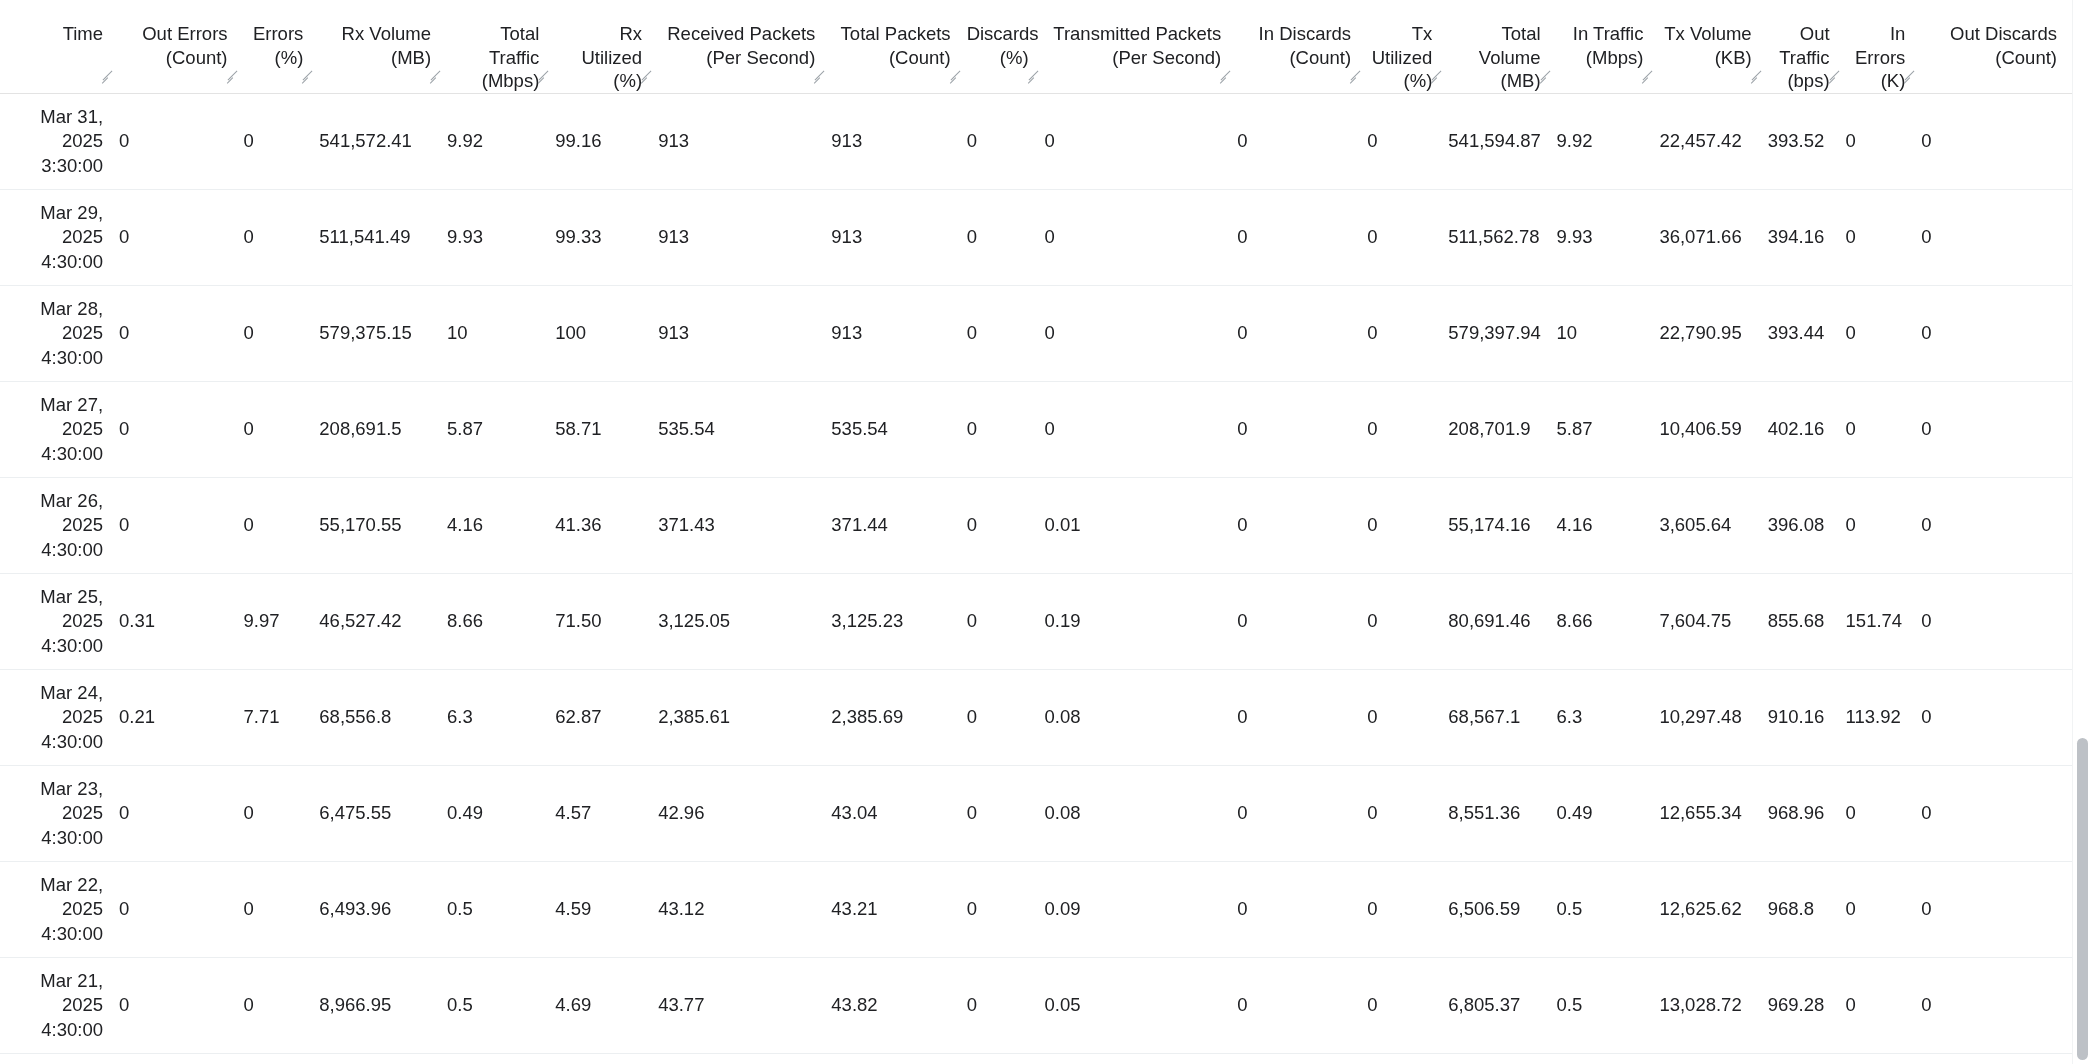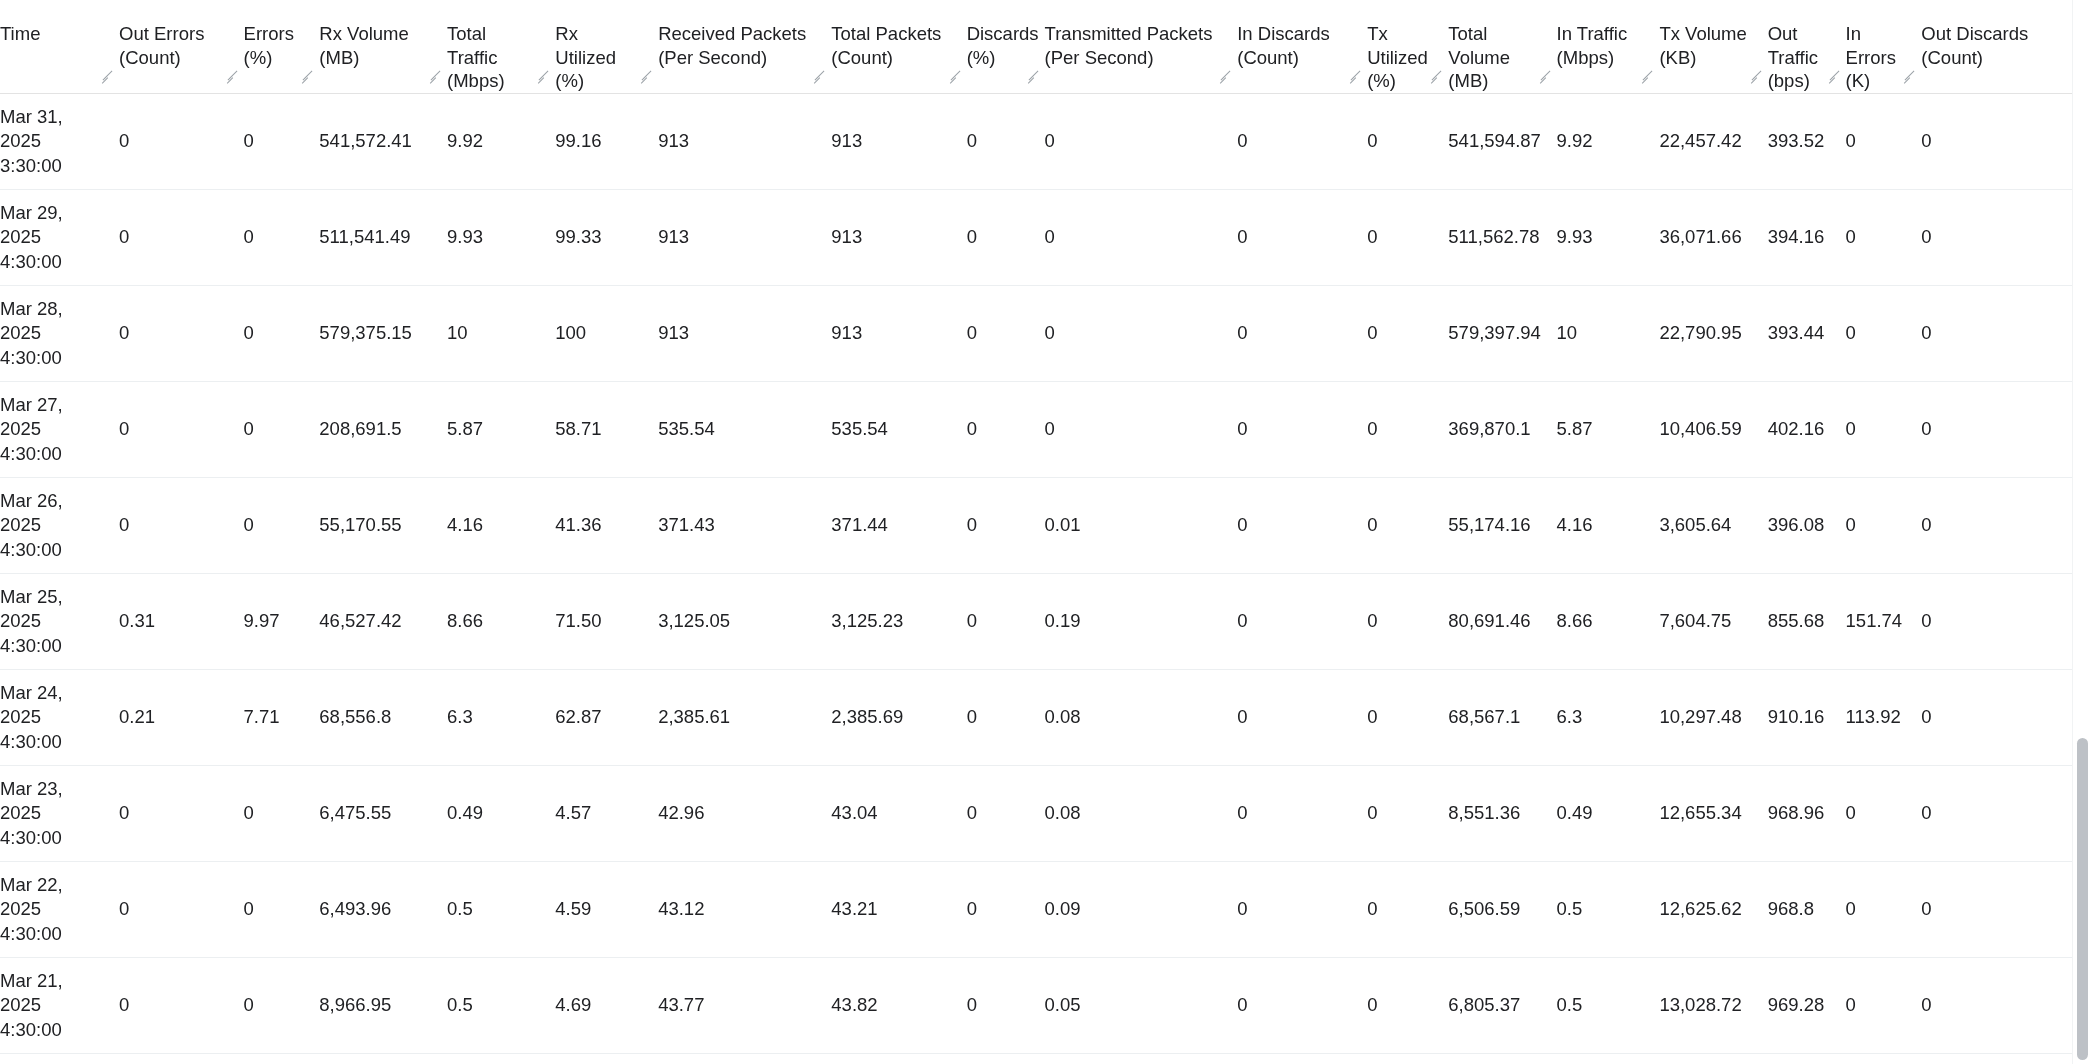--- a/index.html
+++ b/index.html
@@ -19,21 +19,21 @@
     overflow: hidden;
   }
   table.data-table {
     border-collapse: collapse;
     table-layout: fixed;
     width: 2073px;
     font-size: 18.5px;
     color: #202124;
   }
   table.data-table thead th {
-    text-align: left;
+    text-align: right;
     vertical-align: top;
     font-weight: 400;
     font-size: 18.5px;
     color: #202124;
     padding: 22px 0 0 0;
     position: relative;
     height: 82px;
     box-sizing: border-box;
     border-bottom: 1px solid #e3e3e3;
   }
@@ -72,21 +72,21 @@
     font-size: 18.5px;
     color: #202124;
     height: 96px;
     box-sizing: border-box;
   }
   td.time-cell {
     white-space: pre-line;
     line-height: 1.35;
     padding-right: 18px;
   }
-  .pad-left { padding-left: 22px; }
+  .pad-left { padding-left: 22px; text-align: right; }
 
   
   col.c-time        { width: 110px; }
   col.c-outerr      { width: 115px; }
   col.c-err         { width: 70px; }
   col.c-rxvol       { width: 118px; }
   col.c-totaltraf   { width: 100px; }
   col.c-rxutil      { width: 95px; }
   col.c-recvpkts    { width: 160px; }
   col.c-totpkts     { width: 125px; }
@@ -323,21 +323,21 @@
         <td>0</td>
         <td>208,691.5</td>
         <td>5.87</td>
         <td>58.71</td>
         <td>535.54</td>
         <td>535.54</td>
         <td>0</td>
         <td>0</td>
         <td>0</td>
         <td>0</td>
-        <td>369,870.1</td>
+        <td>208,701.9</td>
         <td>5.87</td>
         <td>10,406.59</td>
         <td>402.16</td>
         <td>0</td>
         <td>0</td>
       </tr>
 
       <tr>
         <td class="time-cell pad-left">Mar 26,
 2025

